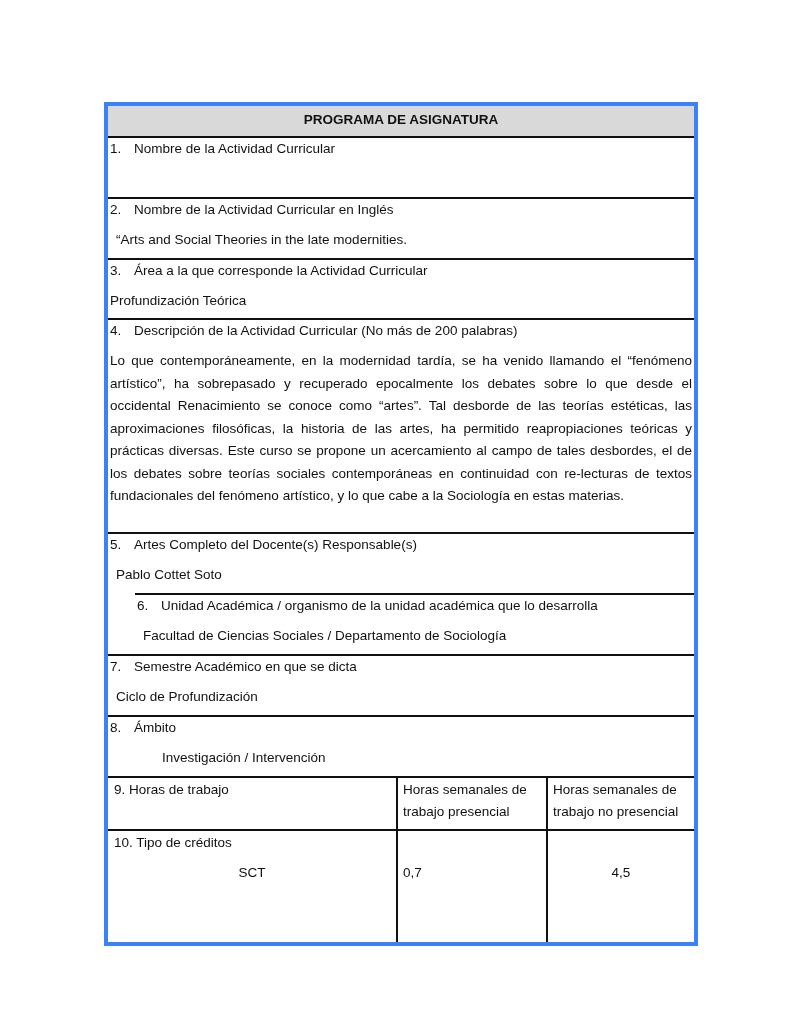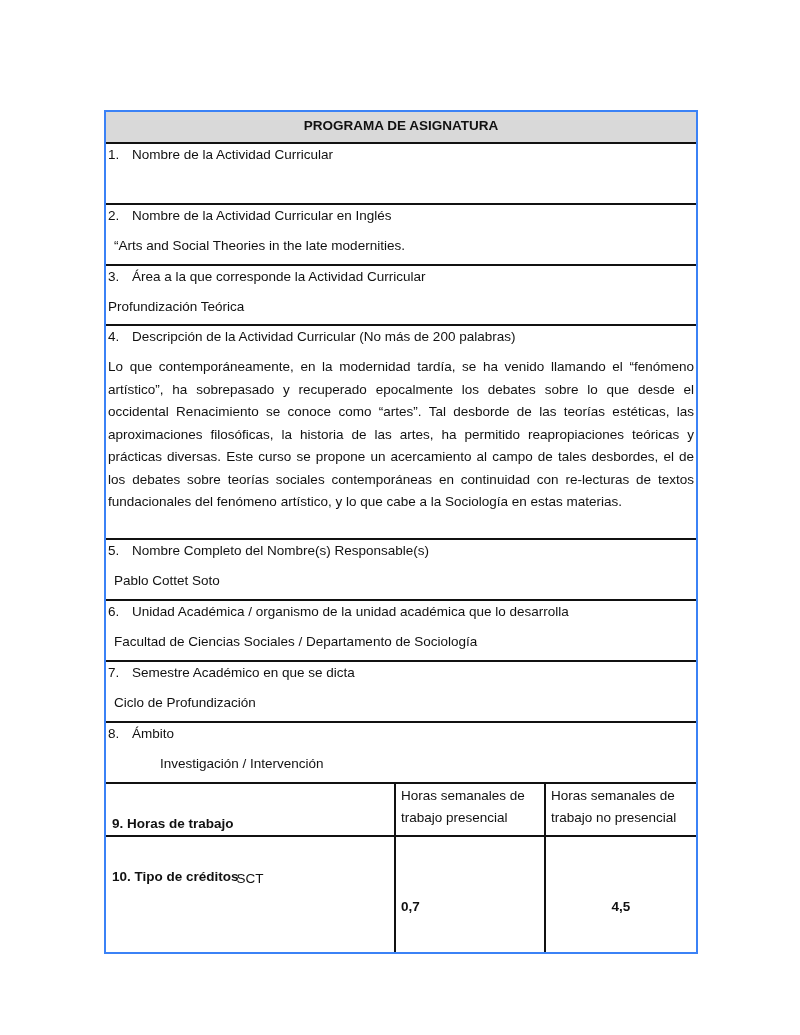--- a/index.html
+++ b/index.html
@@ -1,32 +1,32 @@
 <!DOCTYPE html>
 <html><head>
 <meta charset="utf-8">
 <style>
   html, body { margin: 0; padding: 0; background: #ffffff; }
   body { width: 800px; height: 1035px; position: relative; font-family: "Liberation Sans", sans-serif; color: #111; }
   .page { position: absolute; left: 0; top: 0; width: 800px; height: 1035px; background: #fff; }
-  .tbl { position: absolute; left: 104px; top: 110px; width: 594px; height: 844px; box-sizing: border-box; border: 2px solid #3b82f6; }
+  .tbl { position: absolute; left: 104px; top: 102px; width: 594px; height: 844px; box-sizing: border-box; border: 4px solid #3b82f6; }
   .row { position: absolute; left: 0; right: 0; box-sizing: border-box; border-top: 2px solid #111; }
   .row.first { border-top: none; }
   .hdr { background: #d9d9d9; text-align: center; font-weight: bold; font-size: 13.5px; line-height: 28px; }
   .sec-title { position: absolute; left: 2px; top: 3px; font-weight: normal; font-size: 13.5px; white-space: nowrap; }
   .sec-title .num { display: inline-block; width: 24px; }
   .sec-val { position: absolute; left: 8px; top: 33px; font-size: 13.5px; white-space: nowrap; }
   .sec-val.nopad { left: 2px; }
   .sec-val.indent { left: 54px; }
   .desc { position: absolute; left: 2px; right: 2px; top: 30px; font-size: 13.5px; line-height: 22.5px; text-align: justify; text-align-last: left; }
   .cell { position: absolute; top: 0; bottom: 0; box-sizing: border-box; }
   .c1 { left: 0; width: 288px; }
   .c2 { left: 288px; width: 150px; border-left: 2px solid #111; }
   .c3 { left: 438px; right: 0; border-left: 2px solid #111; padding-left: 19px; }
-  .bold { font-weight: bold; margin-top: 28px; }
+  .bold { font-weight: normal; }
   .small-text { font-size: 13.5px; line-height: 22px; }
 </style>
 </head>
 <body>
 
 <div class="page">
   <div class="tbl">
 
     <div class="row first hdr" style="top:0; height:30px;">
       <span>PROGRAMA DE ASIGNATURA</span>
@@ -45,25 +45,25 @@
       <div class="sec-title"><span class="num">3.</span><span>Área a la que corresponde la Actividad Curricular</span></div>
       <div class="sec-val nopad">Profundización Teórica</div>
     </div>
 
     <div class="row" style="top:212px; height:212px;">
       <div class="sec-title"><span class="num">4.</span><span>Descripción de la Actividad Curricular (No más de 200 palabras)</span></div>
       <div class="desc">Lo que contemporáneamente, en la modernidad tardía, se ha venido llamando el “fenómeno artístico”, ha sobrepasado y recuperado epocalmente los debates sobre lo que desde el occidental Renacimiento se conoce como “artes”. Tal desborde de las teorías estéticas, las aproximaciones filosóficas, la historia de las artes, ha permitido reapropiaciones teóricas y prácticas diversas. Este curso se propone un acercamiento al campo de tales desbordes, el de los debates sobre teorías sociales contemporáneas en continuidad con re-lecturas de textos fundacionales del fenómeno artístico, y lo que cabe a la Sociología en estas materias.</div>
     </div>
 
     <div class="row" style="top:426px; height:61px;">
-      <div class="sec-title"><span class="num">5.</span><span>Nombre Completo del Nombre(s) Responsable(s)</span></div>
+      <div class="sec-title"><span class="num">5.</span><span>Artes Completo del Docente(s) Responsable(s)</span></div>
       <div class="sec-val">Pablo Cottet Soto</div>
     </div>
 
-    <div class="row" style="top:487px; height:61px;">
+    <div class="row" style="top:487px; height:61px;margin-left:27px;">
       <div class="sec-title"><span class="num">6.</span><span>Unidad Académica / organismo de la unidad académica que lo desarrolla</span></div>
       <div class="sec-val">Facultad de Ciencias Sociales / Departamento de Sociología</div>
     </div>
 
     <div class="row" style="top:548px; height:61px;">
       <div class="sec-title"><span class="num">7.</span><span>Semestre Académico en que se dicta</span></div>
       <div class="sec-val">Ciclo de Profundización</div>
     </div>
 
     <div class="row" style="top:609px; height:61px;">

